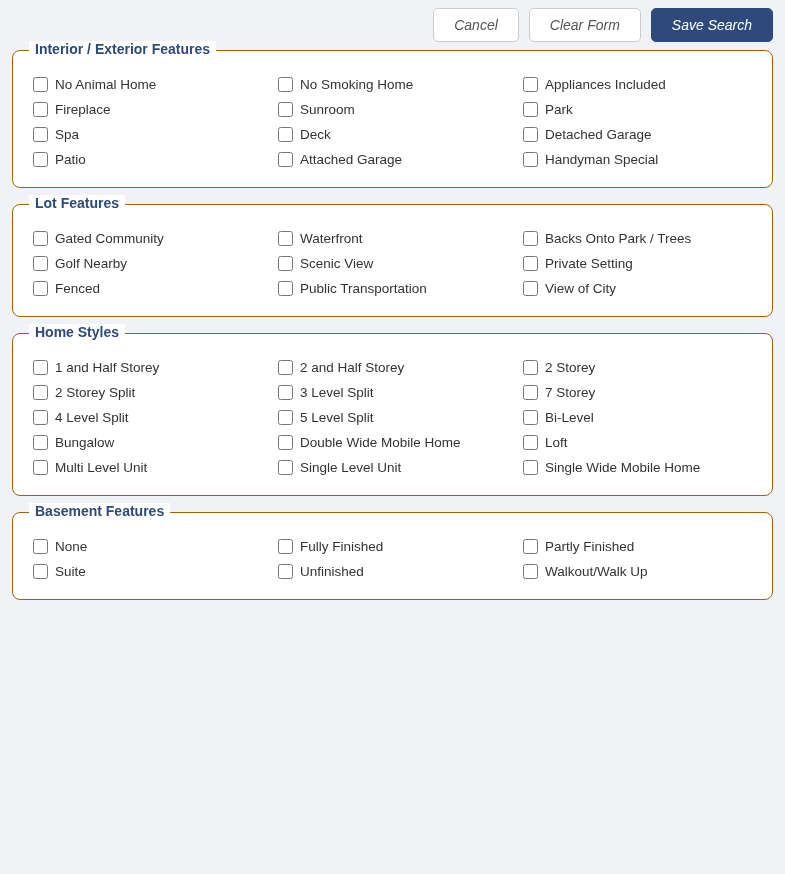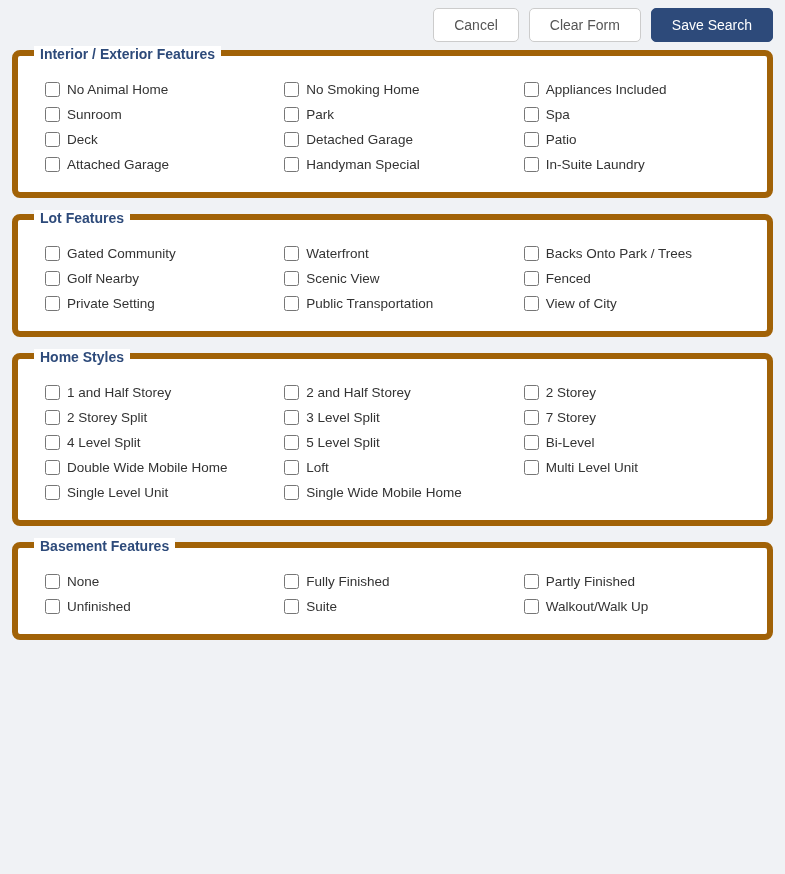--- a/index.html
+++ b/index.html
@@ -20,20 +20,21 @@
       background: #f0f2f5;
     }
 
     .btn {
       padding: 8px 20px;
       border-radius: 5px;
       font-size: 14px;
       font-weight: 500;
       cursor: pointer;
       border: 1px solid #ccc;
+      font-style: italic;
     }
 
     .btn-cancel {
       background: #fff;
       color: #555;
       border: 1px solid #ccc;
     }
 
     .btn-clear {
       background: #fff;
@@ -42,24 +43,24 @@
     }
 
     .btn-save {
       background: #2d4a7a;
       color: #fff;
       border: 1px solid #2d4a7a;
     }
 
     .section {
       background: #fff;
-      border: 6px solid #a16207;
+      border: 1px solid #a16207;
       border-radius: 8px;
       margin: 0 12px 16px 12px;
-      padding: 16px 20px 20px 27px;
+      padding: 16px 20px 20px 20px;
       position: relative;
     }
 
     .section-title {
       position: absolute;
       top: -10px;
       left: 16px;
       background: #fff;
       padding: 0 6px;
       font-size: 14px;
@@ -114,20 +115,24 @@
         </div>
         <div class="checkbox-item">
           <input type="checkbox" id="interior-exterior-1" style="">
           <label for="interior-exterior-1">No Smoking Home</label>
         </div>
         <div class="checkbox-item">
           <input type="checkbox" id="interior-exterior-2" style="">
           <label for="interior-exterior-2">Appliances Included</label>
         </div>
         <div class="checkbox-item">
+          <input type="checkbox" id="interior-exterior-3" style="">
+          <label for="interior-exterior-3">Fireplace</label>
+        </div>
+        <div class="checkbox-item">
           <input type="checkbox" id="interior-exterior-4" style="">
           <label for="interior-exterior-4">Sunroom</label>
         </div>
         <div class="checkbox-item">
           <input type="checkbox" id="interior-exterior-5" style="">
           <label for="interior-exterior-5">Park</label>
         </div>
         <div class="checkbox-item">
           <input type="checkbox" id="interior-exterior-6" style="">
           <label for="interior-exterior-6">Spa</label>
@@ -145,24 +150,20 @@
           <label for="interior-exterior-8">Patio</label>
         </div>
         <div class="checkbox-item">
           <input type="checkbox" id="interior-exterior-10" style="">
           <label for="interior-exterior-10">Attached Garage</label>
         </div>
         <div class="checkbox-item">
           <input type="checkbox" id="interior-exterior-11" style="">
           <label for="interior-exterior-11">Handyman Special</label>
         </div>
-        <div class="checkbox-item">
-          <input type="checkbox" id="interior-exterior-12" style="">
-          <label for="interior-exterior-12">In-Suite Laundry</label>
-        </div>
       </div>
     </div>
     <div class="section">
       <span class="section-title">Lot Features</span>
       <div class="checkboxes-grid">
         <div class="checkbox-item">
           <input type="checkbox" id="lot-features-0" style="">
           <label for="lot-features-0">Gated Community</label>
         </div>
         <div class="checkbox-item">
@@ -175,28 +176,28 @@
         </div>
         <div class="checkbox-item">
           <input type="checkbox" id="lot-features-3" style="">
           <label for="lot-features-3">Golf Nearby</label>
         </div>
         <div class="checkbox-item">
           <input type="checkbox" id="lot-features-4" style="">
           <label for="lot-features-4">Scenic View</label>
         </div>
         <div class="checkbox-item">
+          <input type="checkbox" id="lot-features-5" style="">
+          <label for="lot-features-5">Private Setting</label>
+        </div>
+        <div class="checkbox-item">
           <input type="checkbox" id="lot-features-6" style="">
           <label for="lot-features-6">Fenced</label>
         </div>
         <div class="checkbox-item">
-          <input type="checkbox" id="lot-features-5" style="">
-          <label for="lot-features-5">Private Setting</label>
-        </div>
-        <div class="checkbox-item">
           <input type="checkbox" id="lot-features-7" style="">
           <label for="lot-features-7">Public Transportation</label>
         </div>
         <div class="checkbox-item">
           <input type="checkbox" id="lot-features-8" style="">
           <label for="lot-features-8">View of City</label>
         </div>
       </div>
     </div>
     <div class="section">
@@ -232,20 +233,24 @@
         </div>
         <div class="checkbox-item">
           <input type="checkbox" id="home-styles-7" style="">
           <label for="home-styles-7">5 Level Split</label>
         </div>
         <div class="checkbox-item">
           <input type="checkbox" id="home-styles-8" style="">
           <label for="home-styles-8">Bi-Level</label>
         </div>
         <div class="checkbox-item">
+          <input type="checkbox" id="home-styles-9" style="">
+          <label for="home-styles-9">Bungalow</label>
+        </div>
+        <div class="checkbox-item">
           <input type="checkbox" id="home-styles-10" style="">
           <label for="home-styles-10">Double Wide Mobile Home</label>
         </div>
         <div class="checkbox-item">
           <input type="checkbox" id="home-styles-11" style="">
           <label for="home-styles-11">Loft</label>
         </div>
         <div class="checkbox-item">
           <input type="checkbox" id="home-styles-12" style="">
           <label for="home-styles-12">Multi Level Unit</label>
@@ -269,26 +274,26 @@
         </div>
         <div class="checkbox-item">
           <input type="checkbox" id="basement-features-0" style="">
           <label for="basement-features-0">Fully Finished</label>
         </div>
         <div class="checkbox-item">
           <input type="checkbox" id="basement-features-2" style="">
           <label for="basement-features-2">Partly Finished</label>
         </div>
         <div class="checkbox-item">
+          <input type="checkbox" id="basement-features-3" style="">
+          <label for="basement-features-3">Suite</label>
+        </div>
+        <div class="checkbox-item">
           <input type="checkbox" id="basement-features-4" style="">
           <label for="basement-features-4">Unfinished</label>
         </div>
         <div class="checkbox-item">
-          <input type="checkbox" id="basement-features-3" style="">
-          <label for="basement-features-3">Suite</label>
-        </div>
-        <div class="checkbox-item">
           <input type="checkbox" id="basement-features-5" style="">
           <label for="basement-features-5">Walkout/Walk Up</label>
         </div>
       </div>
     </div>
   </div>
 
 </body></html>

